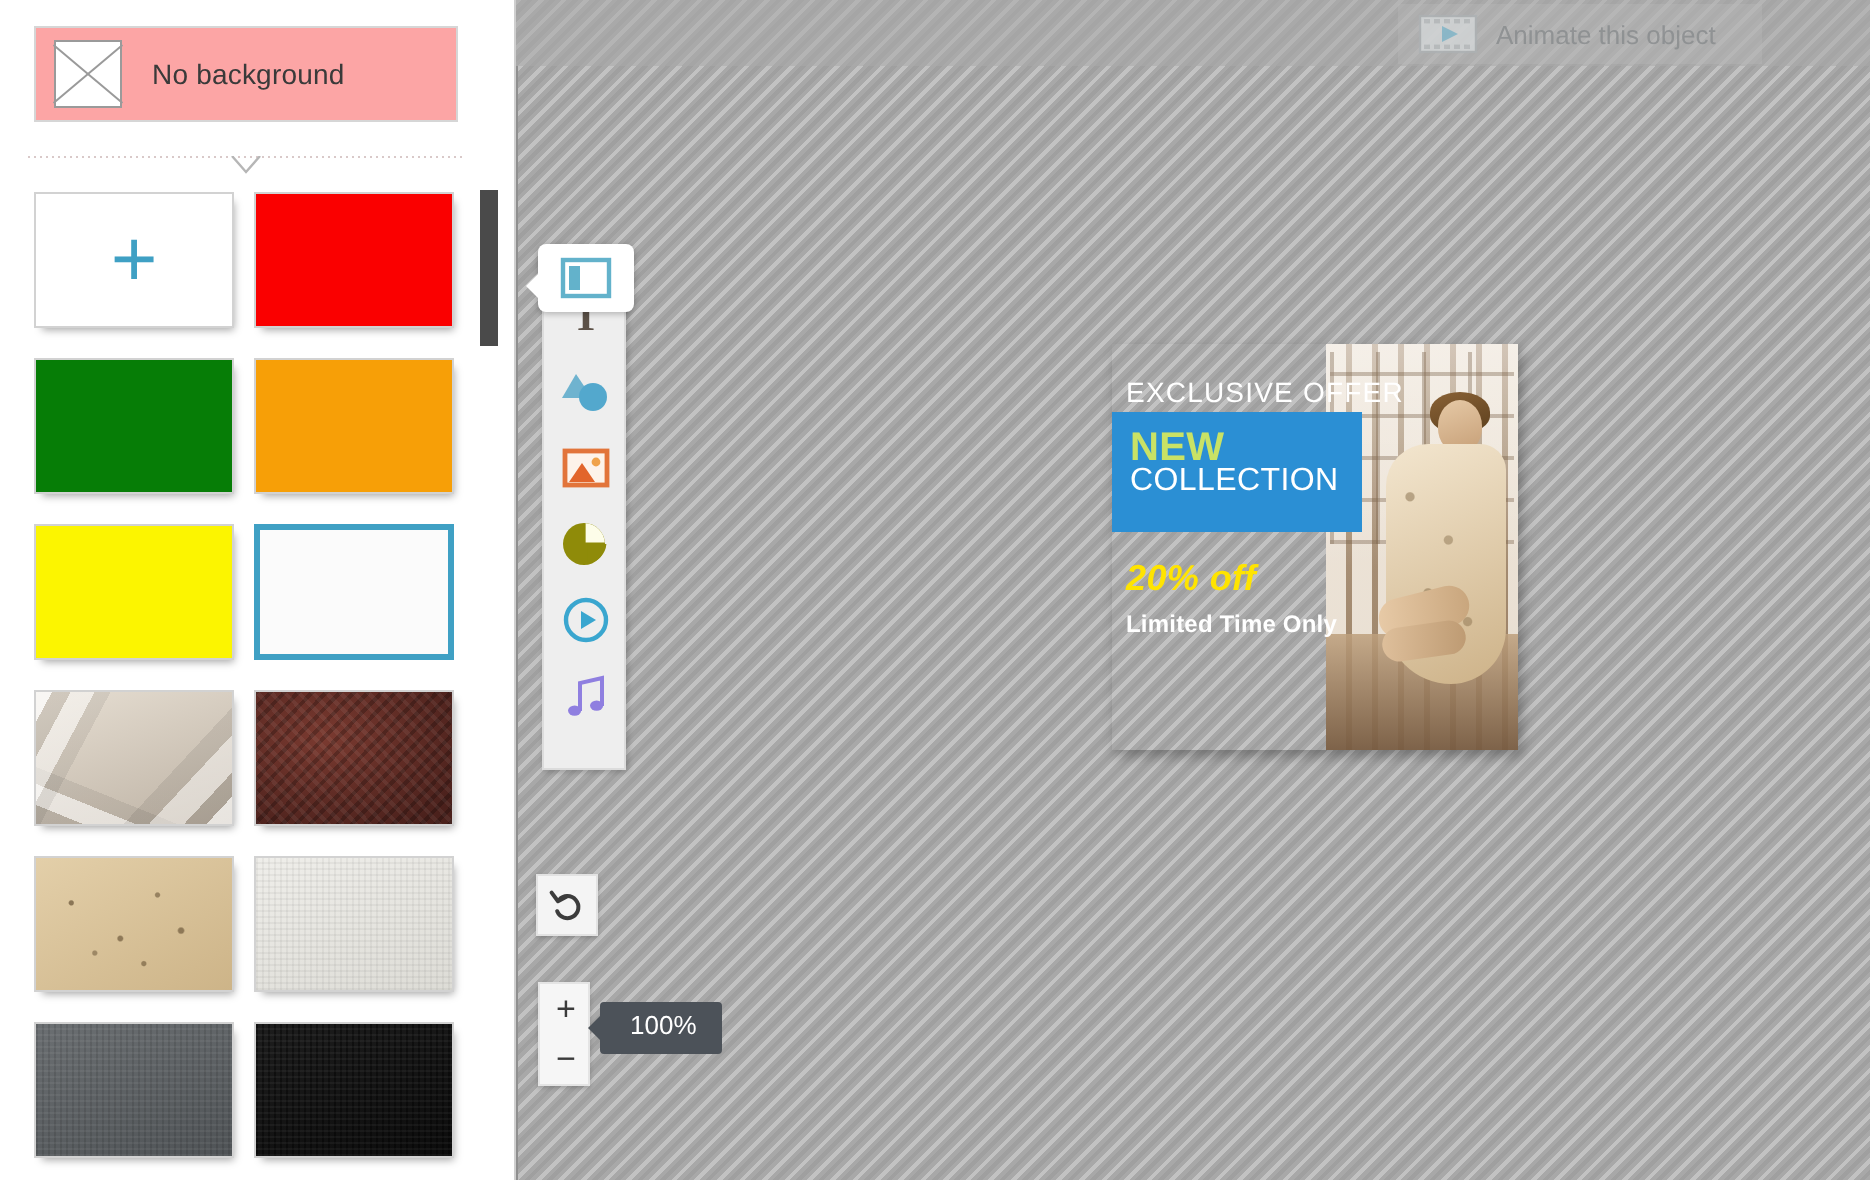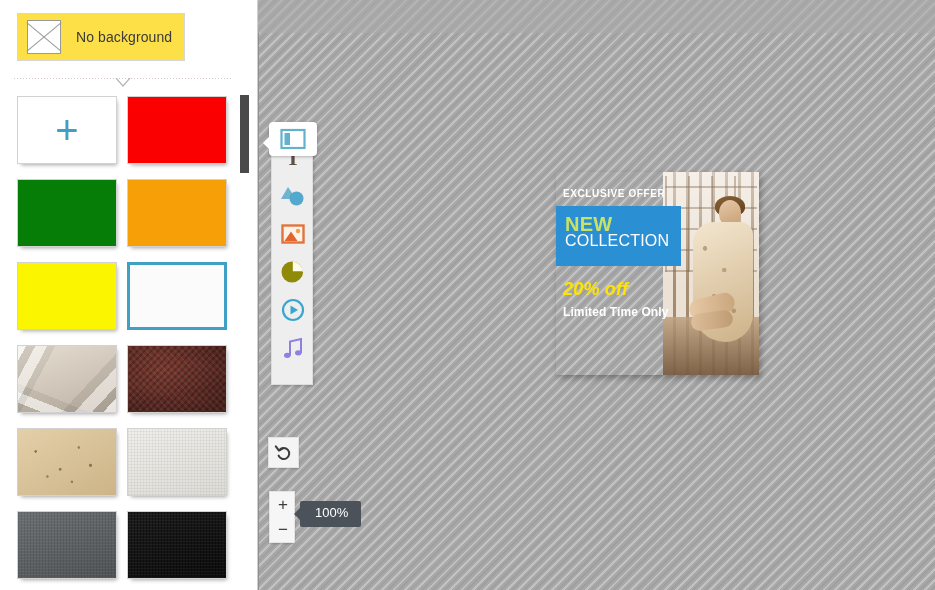--- a/index.html
+++ b/index.html
@@ -13,22 +13,22 @@
 
   
   #left-panel {
     position: absolute; left: 0; top: 0;
     width: 258px; height: 590px;
     background: #ffffff;
     border-right: 1px solid #cfcfcf;
   }
   #no-bg-button {
     position: absolute; left: 17px; top: 13px;
-    width: 168px; height: 48px;
-    background: #fde047;
+    width: 212px; height: 48px;
+    background: #fca5a5;
     border: 1px solid #d6d6d6;
     display: flex; align-items: center;
     cursor: pointer;
   }
   #no-bg-swatch {
     width: 34px; height: 34px; margin-left: 9px;
     border: 1px solid #9a9a9a; background: #fff;
     position: relative; flex: none;
   }
   #no-bg-swatch::before, #no-bg-swatch::after {
@@ -320,21 +320,21 @@
     background:linear-gradient(100deg,#e8cba8,#c8a57c);
   }
   #banner-photo .leg2{
     position:absolute; left:4px; top:112px; width:42px; height:17px;
     border-radius:11px; transform:rotate(-8deg);
     background:linear-gradient(100deg,#dfc09c,#bd9a72);
   }
 
   #banner-exclusive {
     position: absolute; left: 7px; top: 16px;
-    font-size: 10px; font-weight: bold; color: #ffffff;
+    font-size: 14px; font-weight: normal; color: #ffffff;
     letter-spacing: .6px;
   }
   #banner-blueband {
     position: absolute; left: 0; top: 34px;
     width: 125px; height: 60px; background: #2b8fd4;
   }
   #banner-new {
     position: absolute; left: 9px; top: 41px;
     font-size: 20px; font-weight: bold; color: #c9e265;
     letter-spacing: .2px;
@@ -403,20 +403,39 @@
     <div id="panel-scrollbar">
       <div id="panel-scroll-thumb"></div>
     </div>
   </div>
 
   <div id="canvas-area">
     <div id="canvas-topbar"></div>
     <div id="canvas-viewport"></div>
 
 
+    <div id="animate-button">
+      <svg id="film-icon" width="30" height="22" viewBox="0 0 30 22">
+        <rect x="1" y="2" width="28" height="18" fill="#d3d6d7" stroke="#aeb2b4" stroke-width="1.2"></rect>
+        <g fill="#b9bdbf">
+          <rect x="3" y="3.5" width="3" height="2.2"></rect>
+            <rect x="8" y="3.5" width="3" height="2.2"></rect>
+          <rect x="13" y="3.5" width="3" height="2.2"></rect>
+            <rect x="18" y="3.5" width="3" height="2.2"></rect>
+          <rect x="23" y="3.5" width="3" height="2.2"></rect>
+          <rect x="3" y="16.3" width="3" height="2.2"></rect>
+            <rect x="8" y="16.3" width="3" height="2.2"></rect>
+          <rect x="13" y="16.3" width="3" height="2.2"></rect>
+            <rect x="18" y="16.3" width="3" height="2.2"></rect>
+          <rect x="23" y="16.3" width="3" height="2.2"></rect>
+        </g>
+        <polygon points="12,7 12,15 20,11" fill="#86bacd"></polygon>
+      </svg>
+      <span class="lbl">Animate this object</span>
+    </div>
 
     <div id="tool-dock">
       <div class="tool-item" style="top:14px">
         <svg width="24" height="24" viewBox="0 0 24 24">
           <text x="12" y="19" font-family="'Liberation Serif',serif" font-size="21" font-weight="bold" fill="#5c5147" text-anchor="middle">T</text>
         </svg>
       </div>
       <div class="tool-item" style="top:52px">
         <svg width="26" height="24" viewBox="0 0 26 24">
           <polygon points="8,3 16,15 1,15" fill="#6fb3cf"></polygon>

